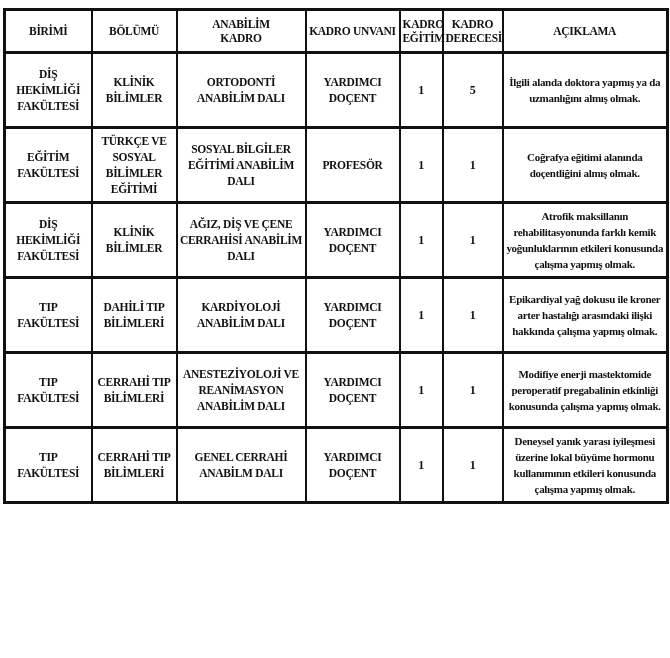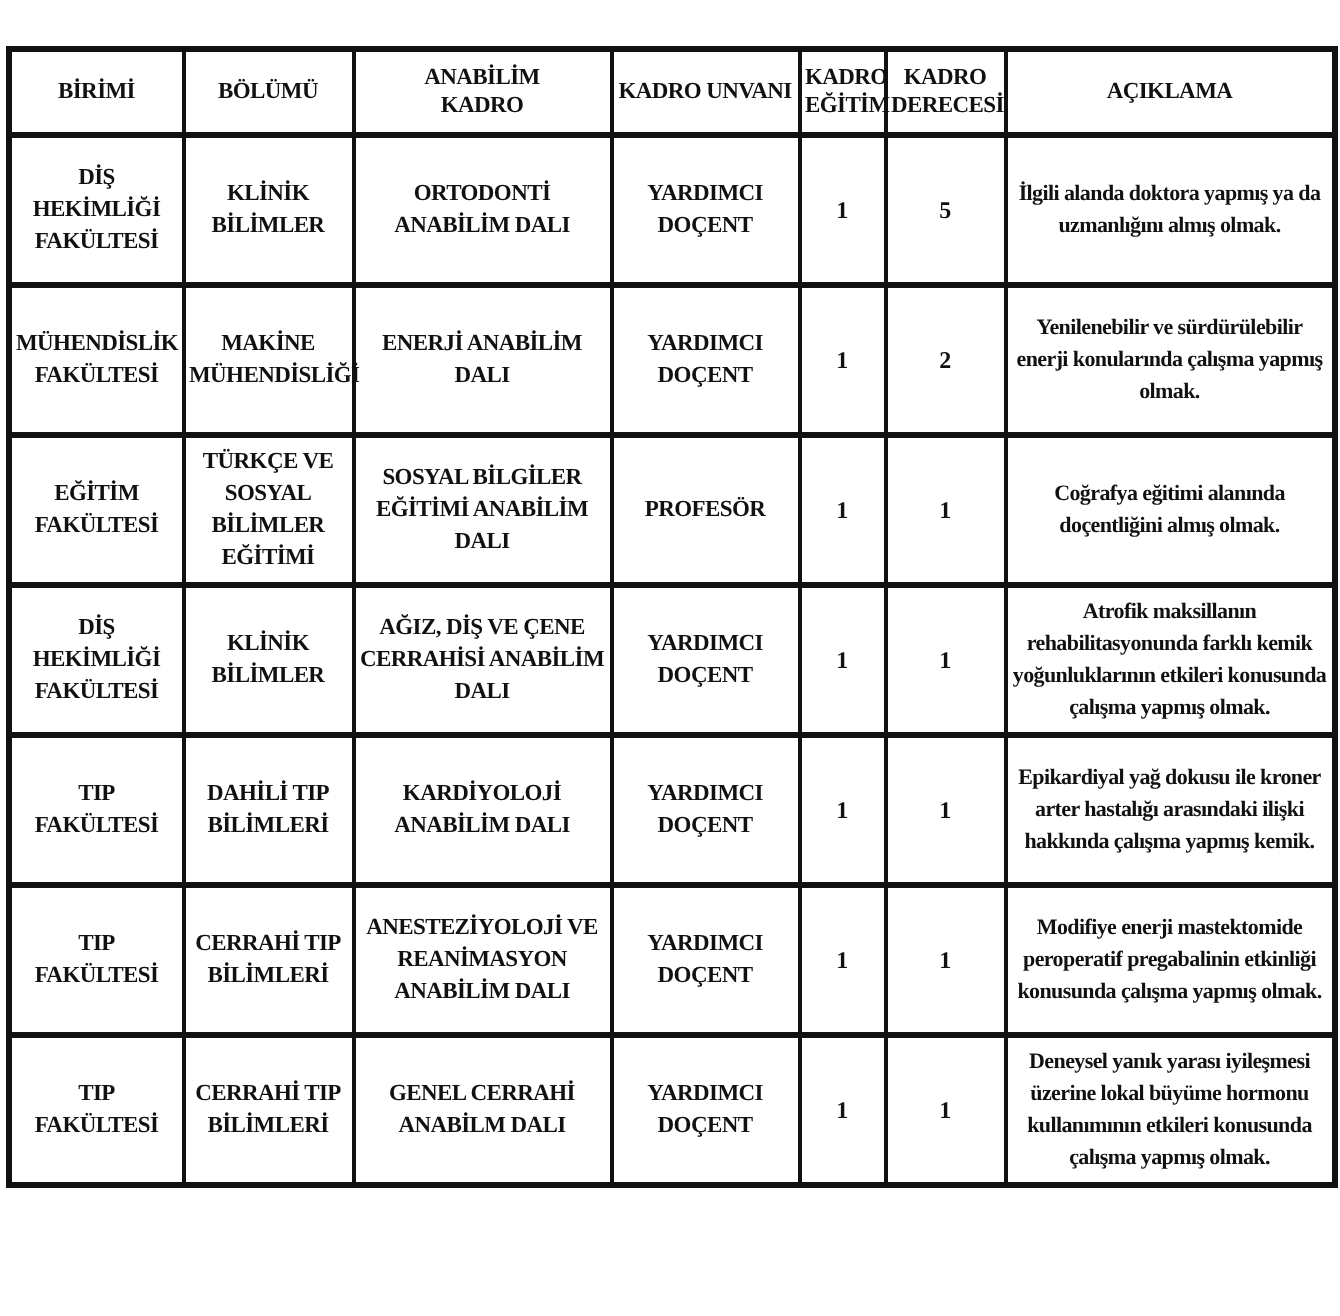--- a/index.html
+++ b/index.html
@@ -11,21 +11,21 @@
       width: 670px;
       height: 658px;
       position: relative;
       overflow: hidden;
       font-family: "Liberation Serif", "DejaVu Serif", serif;
       color: #111111;
     }
     .table-wrap {
       position: absolute;
       left: 3px;
-      top: 23px;
+      top: 8px;
     }
     table {
       border-collapse: collapse;
       table-layout: fixed;
       width: 663px;
     }
     th, td {
       border: 2px solid #111111;
       text-align: center;
       vertical-align: middle;
@@ -88,29 +88,20 @@
       <tr class="row">
         <td>DİŞ HEKİMLİĞİ FAKÜLTESİ</td>
         <td>KLİNİK BİLİMLER</td>
         <td>ORTODONTİ ANABİLİM DALI</td>
         <td>YARDIMCI DOÇENT</td>
         <td class="num">1</td>
         <td class="num">5</td>
         <td class="desc">İlgili alanda doktora yapmış ya da uzmanlığını almış olmak.</td>
       </tr>
       <tr class="row">
-        <td>MÜHENDİSLİK FAKÜLTESİ</td>
-        <td>MAKİNE MÜHENDİSLİĞİ</td>
-        <td>ENERJİ ANABİLİM DALI</td>
-        <td>YARDIMCI DOÇENT</td>
-        <td class="num">1</td>
-        <td class="num">2</td>
-        <td class="desc">Yenilenebilir ve sürdürülebilir enerji konularında çalışma yapmış olmak.</td>
-      </tr>
-      <tr class="row">
         <td>EĞİTİM FAKÜLTESİ</td>
         <td>TÜRKÇE VE SOSYAL BİLİMLER EĞİTİMİ</td>
         <td>SOSYAL BİLGİLER EĞİTİMİ ANABİLİM DALI</td>
         <td>PROFESÖR</td>
         <td class="num">1</td>
         <td class="num">1</td>
         <td class="desc">Coğrafya eğitimi alanında doçentliğini almış olmak.</td>
       </tr>
       <tr class="row">
         <td>DİŞ HEKİMLİĞİ FAKÜLTESİ</td>
@@ -121,21 +112,21 @@
         <td class="num">1</td>
         <td class="desc">Atrofik maksillanın rehabilitasyonunda farklı kemik yoğunluklarının etkileri konusunda çalışma yapmış olmak.</td>
       </tr>
       <tr class="row">
         <td>TIP FAKÜLTESİ</td>
         <td>DAHİLİ TIP BİLİMLERİ</td>
         <td>KARDİYOLOJİ ANABİLİM DALI</td>
         <td>YARDIMCI DOÇENT</td>
         <td class="num">1</td>
         <td class="num">1</td>
-        <td class="desc">Epikardiyal yağ dokusu ile kroner arter hastalığı arasındaki ilişki hakkında çalışma yapmış kemik.</td>
+        <td class="desc">Epikardiyal yağ dokusu ile kroner arter hastalığı arasındaki ilişki hakkında çalışma yapmış olmak.</td>
       </tr>
       <tr class="row">
         <td>TIP FAKÜLTESİ</td>
         <td>CERRAHİ TIP BİLİMLERİ</td>
         <td>ANESTEZİYOLOJİ VE REANİMASYON ANABİLİM DALI</td>
         <td>YARDIMCI DOÇENT</td>
         <td class="num">1</td>
         <td class="num">1</td>
         <td class="desc">Modifiye enerji mastektomide peroperatif pregabalinin etkinliği konusunda çalışma yapmış olmak.</td>
       </tr>

